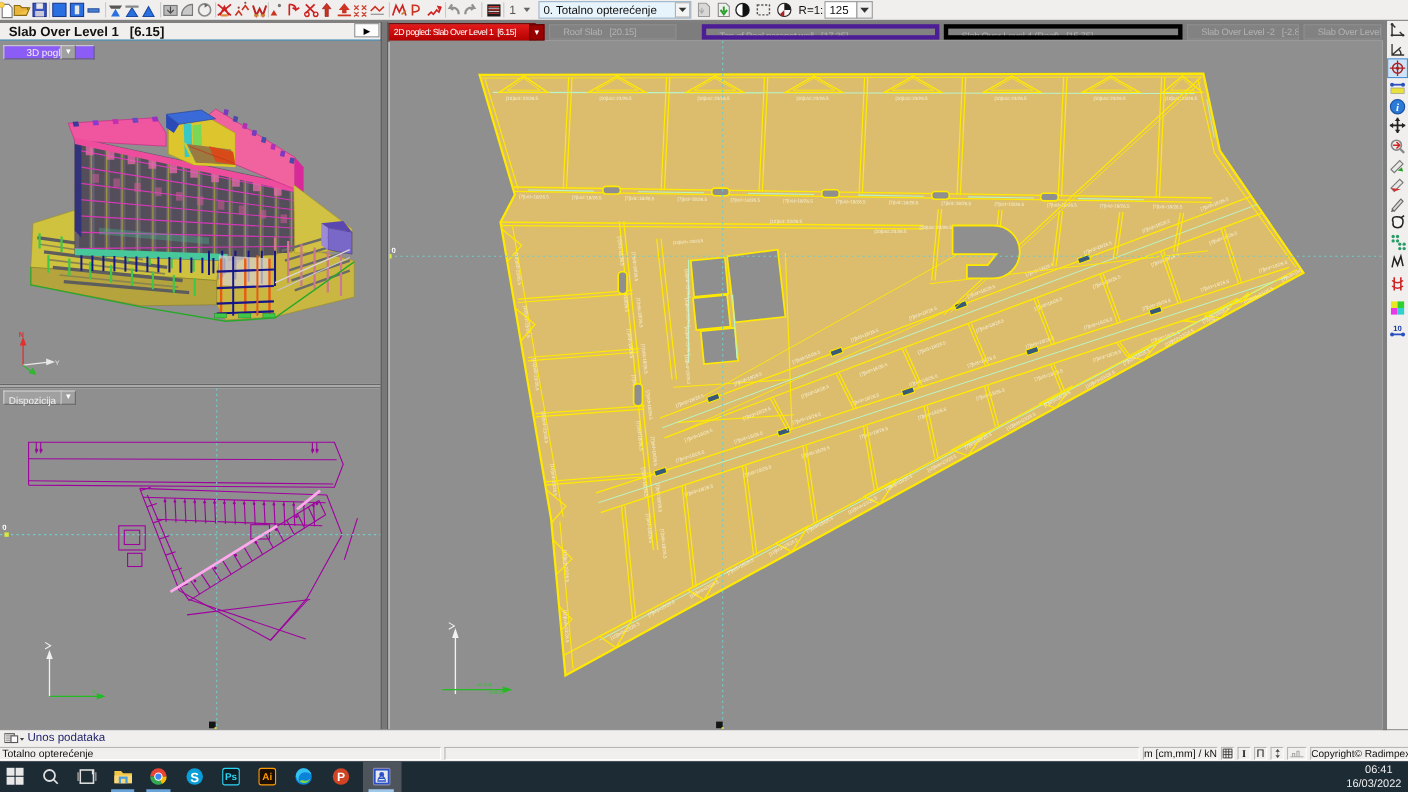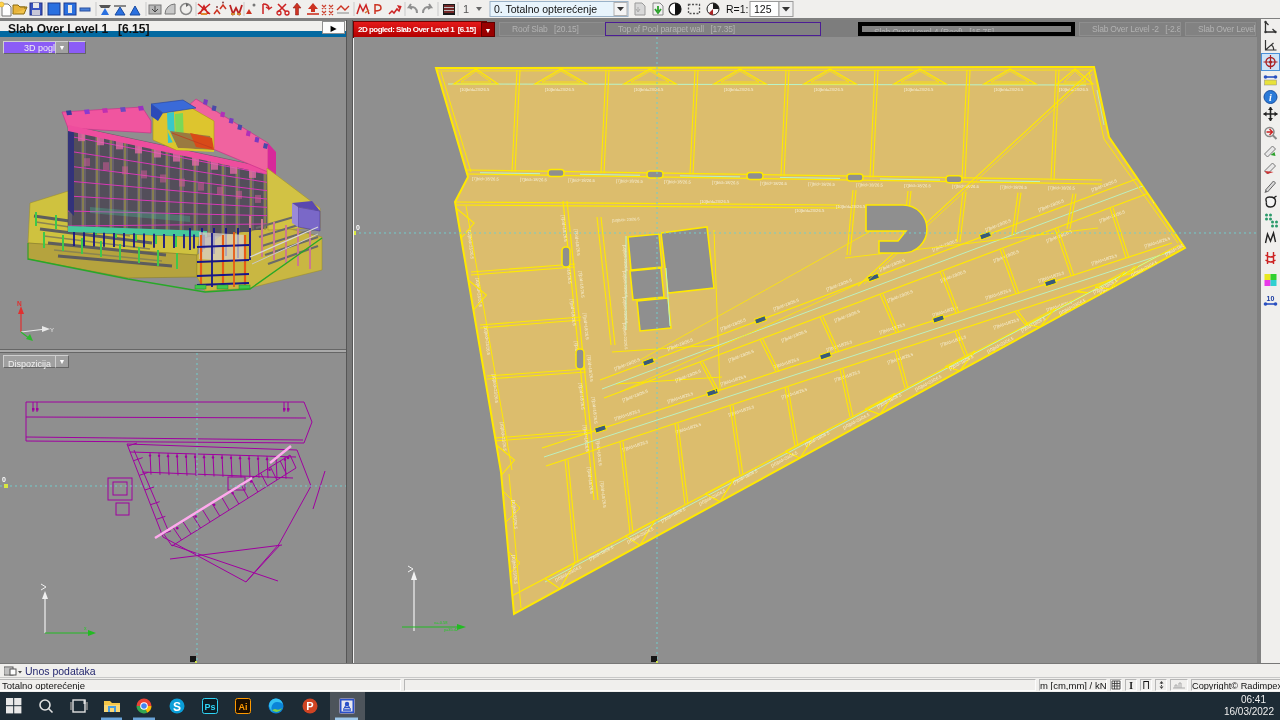--- a/index.html
+++ b/index.html
@@ -149,31 +149,31 @@
       <circle cx="8" cy="8" r="6" fill="#f8f8f8" stroke="#222"></circle>
       <path d="M8,2 a6,6 0 0 1 6,6 l-6,0 z" fill="#1a1a1a"></path>
       <path d="M8,8 l-4,4 a6,6 0 0 0 4,2 z" fill="#aa2222"></path>
     </g>
     <text x="726" y="13" font-size="10.5" fill="#111" fill-opacity="1" font-family="&quot;Liberation Sans&quot;, sans-serif" text-anchor="start" font-weight="normal">R=1:</text>
     <rect x="750" y="1.5" width="29" height="15" fill="#ffffff" stroke="#9a9a9a"></rect>
     <text x="754" y="12.5" font-size="10.5" fill="#111" fill-opacity="1" font-family="&quot;Liberation Sans&quot;, sans-serif" text-anchor="start" font-weight="normal">125</text>
     <rect x="779" y="1.5" width="14" height="15" fill="#f0f0f0" stroke="#9a9a9a"></rect>
     <path d="M782,7 l4,4.5 l4,-4.5 z" fill="#333"></path>
   </svg>
-<div class="abs" style="left:0;top:21px;width:347px;height:16px;background:#f0efed;border-bottom:6px solid #0369a1">
+<div class="abs" style="left:0;top:21px;width:347px;height:16px;background:#f0efed;border-bottom:1px solid #0369a1">
     <span style="position:absolute;left:8px;top:1px;font-size:12px;font-weight:bold;color:#111">Slab Over Level 1&nbsp;&nbsp;&nbsp;[6.15]</span>
     <span style="position:absolute;left:322px;top:0px;width:23px;height:13px;background:#fdfdfd;border:1px solid #909090;text-align:center;font-size:8px;line-height:13px">▶</span>
   </div>
 <div class="abs" style="left:347px;top:20px;width:911px;height:17px;background:#7d7d7d"></div>
 <div class="abs" style="left:499px;top:22px;width:116px;height:14px;background:#828282;border:1px solid #8e8e8e;color:#b2b2b2;font-size:8.5px;letter-spacing:-0.2px;line-height:13px;padding-left:12px;overflow:hidden;white-space:nowrap">Roof Slab&nbsp;&nbsp;&nbsp;[20.15]</div>
-<div class="abs" style="left:605px;top:22px;width:216px;height:14px;background:#828282;border:1px solid #4c1d95;color:#b2b2b2;font-size:8.5px;letter-spacing:-0.2px;line-height:13px;padding-left:12px;overflow:hidden;white-space:nowrap">Top of Pool parapet wall&nbsp;&nbsp;&nbsp;[17.35]</div>
+<div class="abs" style="left:638px;top:22px;width:216px;height:14px;background:#828282;border:4px solid #4c1d95;color:#b2b2b2;font-size:8.5px;letter-spacing:-0.2px;line-height:13px;padding-left:12px;overflow:hidden;white-space:nowrap">Top of Pool parapet wall&nbsp;&nbsp;&nbsp;[17.35]</div>
 <div class="abs" style="left:858px;top:22px;width:217px;height:14px;background:#828282;border:4px solid #000000;color:#b2b2b2;font-size:8.5px;letter-spacing:-0.2px;line-height:13px;padding-left:12px;overflow:hidden;white-space:nowrap">Slab Over Level 4 (Roof)&nbsp;&nbsp;&nbsp;[15.75]</div>
 <div class="abs" style="left:1079px;top:22px;width:102px;height:14px;background:#828282;border:1px solid #8e8e8e;color:#b2b2b2;font-size:8.5px;letter-spacing:-0.2px;line-height:13px;padding-left:12px;overflow:hidden;white-space:nowrap">Slab Over Level -2&nbsp;&nbsp;&nbsp;[-2.88]</div>
 <div class="abs" style="left:1185px;top:22px;width:71px;height:14px;background:#828282;border:1px solid #8e8e8e;color:#b2b2b2;font-size:8.5px;letter-spacing:-0.2px;line-height:13px;padding-left:12px;overflow:hidden;white-space:nowrap">Slab Over Level -1&nbsp;&nbsp;&nbsp;[-0.13]</div>
-<div class="abs" style="left:353px;top:21px;width:134px;height:17px;background:linear-gradient(#e51a1a,#b30000);border:1px solid #700000;color:#fff;font-size:8px;font-weight:bold;line-height:16px;padding-left:4px;letter-spacing:-0.5px;white-space:nowrap;overflow:hidden">2D pogled: Slab Over Level 1&nbsp;&nbsp;[6.15]</div>
+<div class="abs" style="left:353px;top:21px;width:134px;height:17px;background:linear-gradient(#e51a1a,#b30000);border:1px solid #700000;color:#fff;font-size:8px;font-weight:normal;line-height:16px;padding-left:4px;letter-spacing:-0.5px;white-space:nowrap;overflow:hidden">2D pogled: Slab Over Level 1&nbsp;&nbsp;[6.15]</div>
 <div class="abs" style="left:481px;top:22px;width:14px;height:15px;background:#990000;border:1px solid #600000;color:#fff;font-size:7px;text-align:center;line-height:15px">▼</div>
 <div class="abs" style="left:0;top:37px;width:346px;height:312px;background:#8f8f8f"></div>
 <div class="abs" style="left:0;top:349px;width:346px;height:4px;background:#aaa;border-top:1px solid #666;border-bottom:1px solid #666"></div>
 <div class="abs" style="left:0;top:353px;width:346px;height:310px;background:#8f8f8f"></div>
 <div class="abs" style="left:346px;top:20px;width:7px;height:643px;background:#787878;border-left:1px solid #565656;border-right:1px solid #565656"></div>
 <div class="abs" style="left:354px;top:37px;width:903px;height:626px;background:#8f8f8f"></div>
 <div class="abs" style="left:1257px;top:19px;width:4px;height:645px;background:#808080"></div>
 <div class="abs" style="left:1261px;top:19px;width:19px;height:645px;background:#f0efed"></div>
 <svg style="position:absolute;left:0px;top:37px" width="346" height="312" viewBox="0 37 346 312">
     <polygon points="30,203 78,188 200,230 197,255 28,243" fill="#cfc23f" stroke="#9a8d20" stroke-width="0.5" fill-opacity="1"></polygon>
@@ -854,21 +854,21 @@
       <circle cx="3" cy="11" r="1.8" fill="#2a50c0"></circle>
       <circle cx="13" cy="11" r="1.8" fill="#2a50c0"></circle>
       <text x="8" y="8" font-size="7" fill="#1a3aa0" text-anchor="middle" font-weight="bold" font-family="Liberation Sans">10</text>
     </g>
   </svg>
 <div class="abs" style="left:3px;top:41px;height:13px;background:#8b5cf6;border:1px solid #cfcfcf;border-right-color:#666;border-bottom-color:#666;color:#f0f0f0;font-size:9px;line-height:12px;padding:0 20px">3D pogled</div>
 <div class="abs" style="left:55px;top:41px;width:14px;height:13px;background:#a0a0a0;border:1px solid #cfcfcf;border-right-color:#666;border-bottom-color:#666;color:#fff;font-size:7px;text-align:center;line-height:12px">▼</div>
 <div class="abs" style="left:3px;top:355px;height:13px;background:#a0a0a0;border:1px solid #cfcfcf;border-right-color:#666;border-bottom-color:#666;color:#f0f0f0;font-size:9px;line-height:12px;padding:2px 4px">Dispozicija</div>
 <div class="abs" style="left:55px;top:355px;width:14px;height:13px;background:#a0a0a0;border:1px solid #cfcfcf;border-right-color:#666;border-bottom-color:#666;color:#fff;font-size:7px;text-align:center;line-height:12px">▼</div>
 <div class="abs" style="left:0;top:663px;width:1280px;height:1px;background:#777"></div>
-<div class="abs" style="left:0;top:664px;width:1280px;height:14px;background:#f0efed;border-bottom:1px solid #c8c8c8">
+<div class="abs" style="left:0;top:664px;width:1280px;height:25px;background:#f0efed;border-bottom:1px solid #c8c8c8">
     <svg style="position:absolute;left:4px;top:2px" width="18" height="11" viewBox="0 0 18 11">
       <rect x="0" y="1" width="9" height="8" fill="#e8e8e8" stroke="#555"></rect>
       <path d="M1,3 h7 M1,5 h7 M1,7 h5" stroke="#777" stroke-width="0.7"></path>
       <rect x="6" y="3" width="6" height="6" fill="#fdfdfd" stroke="#555"></rect>
       <path d="M14,5 l2,2.5 l2,-2.5 z" fill="#444"></path>
     </svg>
     <span style="position:absolute;left:25px;top:1px;font-size:10.5px;color:#23266e">Unos podataka</span>
   </div>
 <div class="abs" style="left:0;top:678px;width:1280px;height:14px;background:#f0efed"></div>
 <div class="abs" style="left:-2px;top:679px;width:403px;height:12px;background:#f0efed;border:1px solid #b6b6b6;border-bottom-color:#fdfdfd;border-right-color:#fdfdfd;font-size:9.5px;color:#111;text-align:left;line-height:11px;padding-left:3px;white-space:nowrap;overflow:hidden">Totalno opterećenje</div>

